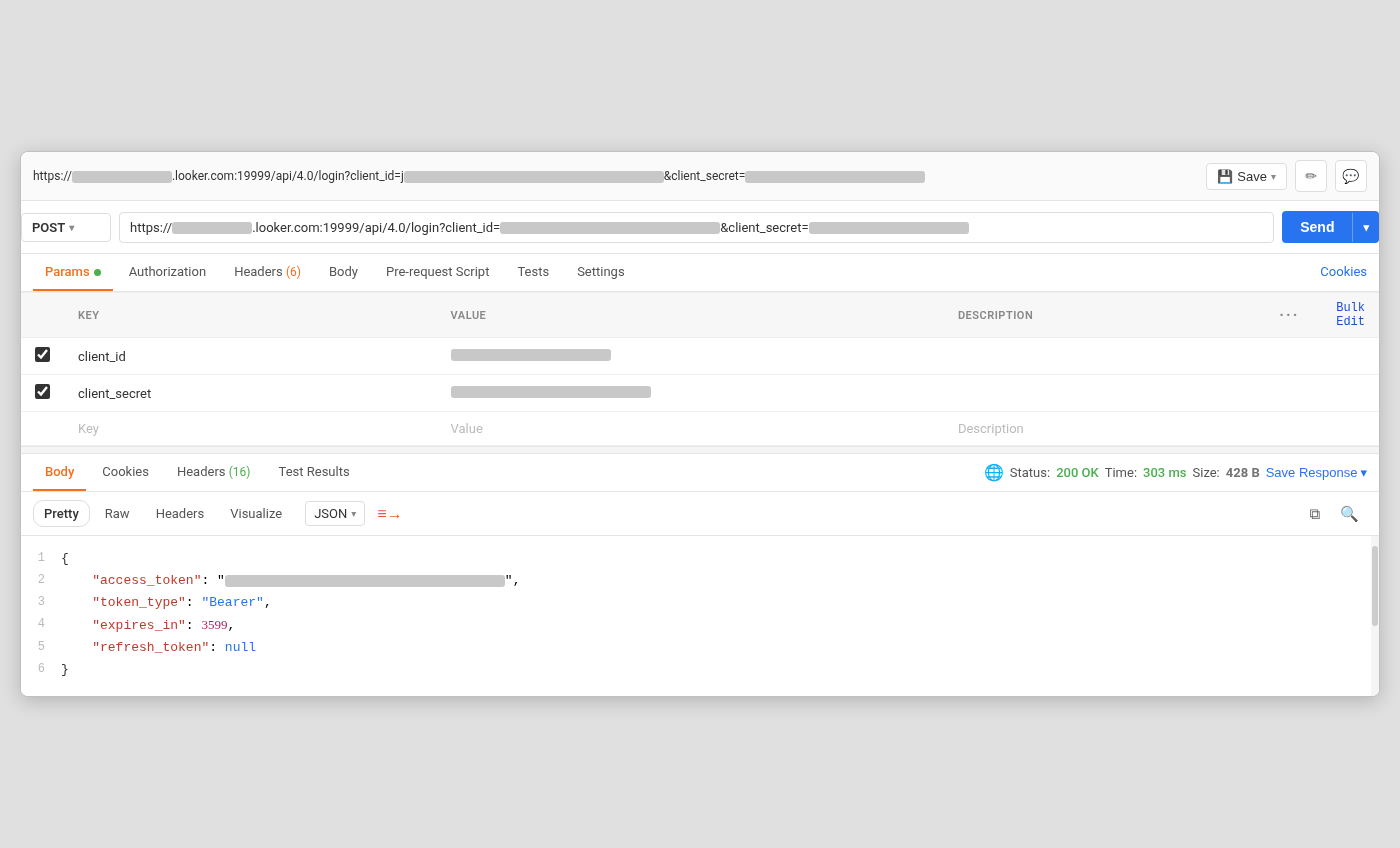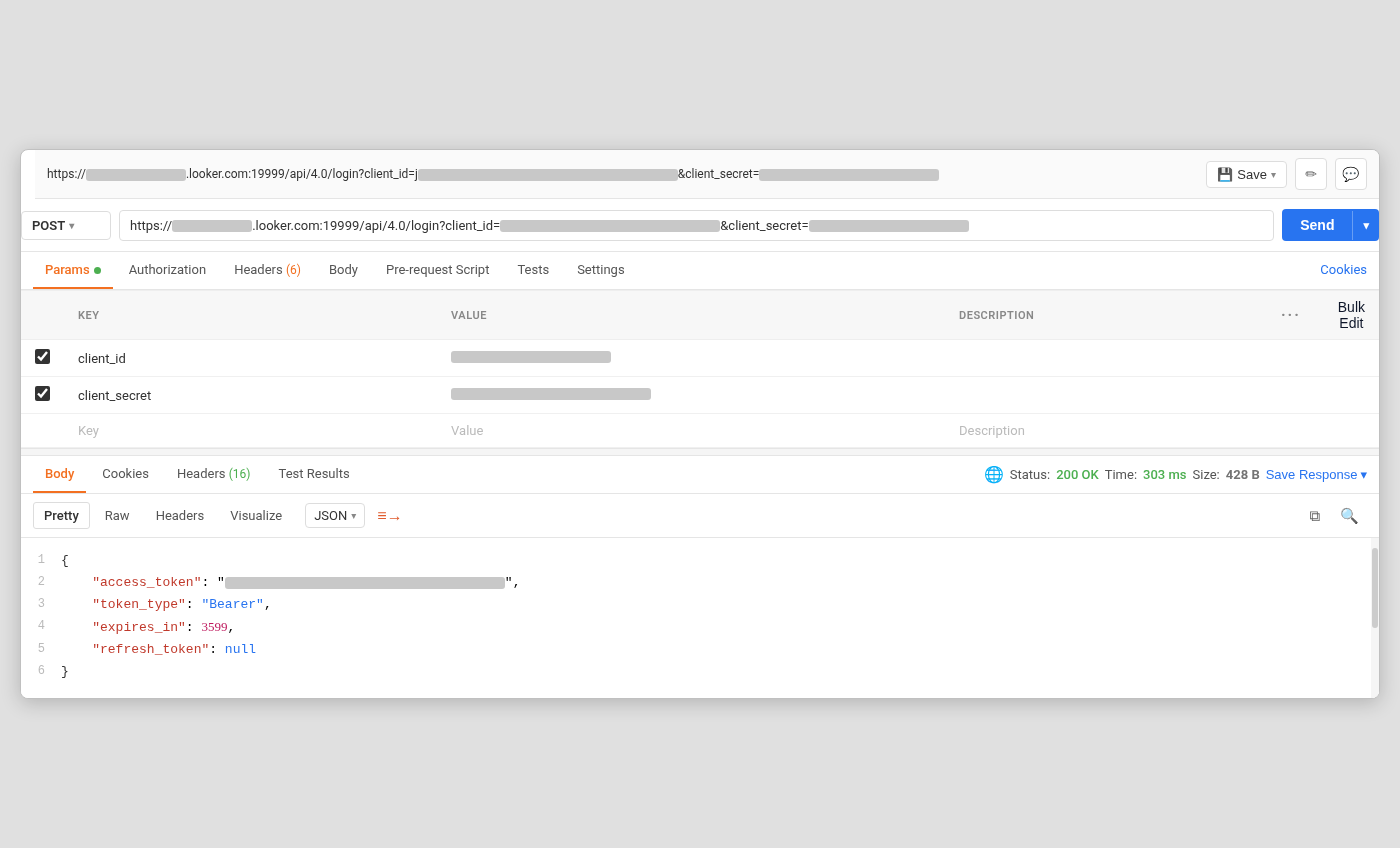--- a/index.html
+++ b/index.html
@@ -21,21 +21,20 @@
       overflow: hidden;
     }
     
     .top-bar {
       display: flex;
       align-items: center;
       padding: 8px 12px;
       border-bottom: 1px solid #e5e5e5;
       gap: 8px;
       background: #fafafa;
-      margin-left: 14px;
     }
     .top-url {
       flex: 1;
       font-size: 12px;
       color: #333;
       overflow: hidden;
       text-overflow: ellipsis;
       white-space: nowrap;
     }
     .top-url .blurred {
@@ -239,24 +238,25 @@
       border-radius: 3px;
       color: transparent;
       height: 12px;
       width: 200px;
     }
     .placeholder-text { color: #bbb; font-size: 13px; }
     .more-icon { color: #888; font-size: 16px; letter-spacing: 2px; cursor: pointer; }
     .bulk-edit-btn {
       background: none;
       border: none;
-      color: #0f172a;
-      font-size: 14px;
+      color: #1d4ed8;
+      font-size: 12px;
       font-weight: 500;
       cursor: pointer;
+      font-family: Liberation Mono, monospace;
     }
     
     .section-divider {
       height: 8px;
       background: #f5f5f5;
       border-top: 1px solid #e5e5e5;
       border-bottom: 1px solid #e5e5e5;
     }
     
     .response-section {
@@ -312,21 +312,21 @@
     .format-row {
       display: flex;
       align-items: center;
       padding: 8px 12px;
       border-bottom: 1px solid #e5e5e5;
       gap: 4px;
     }
     .fmt-tab {
       padding: 5px 10px;
       cursor: pointer;
-      border-radius: 3px;
+      border-radius: 10px;
       font-size: 13px;
       color: #555;
       border: 1px solid transparent;
     }
     .fmt-tab.active {
       background: #fff;
       border: 1px solid #ddd;
       color: #333;
       font-weight: 500;
     }

